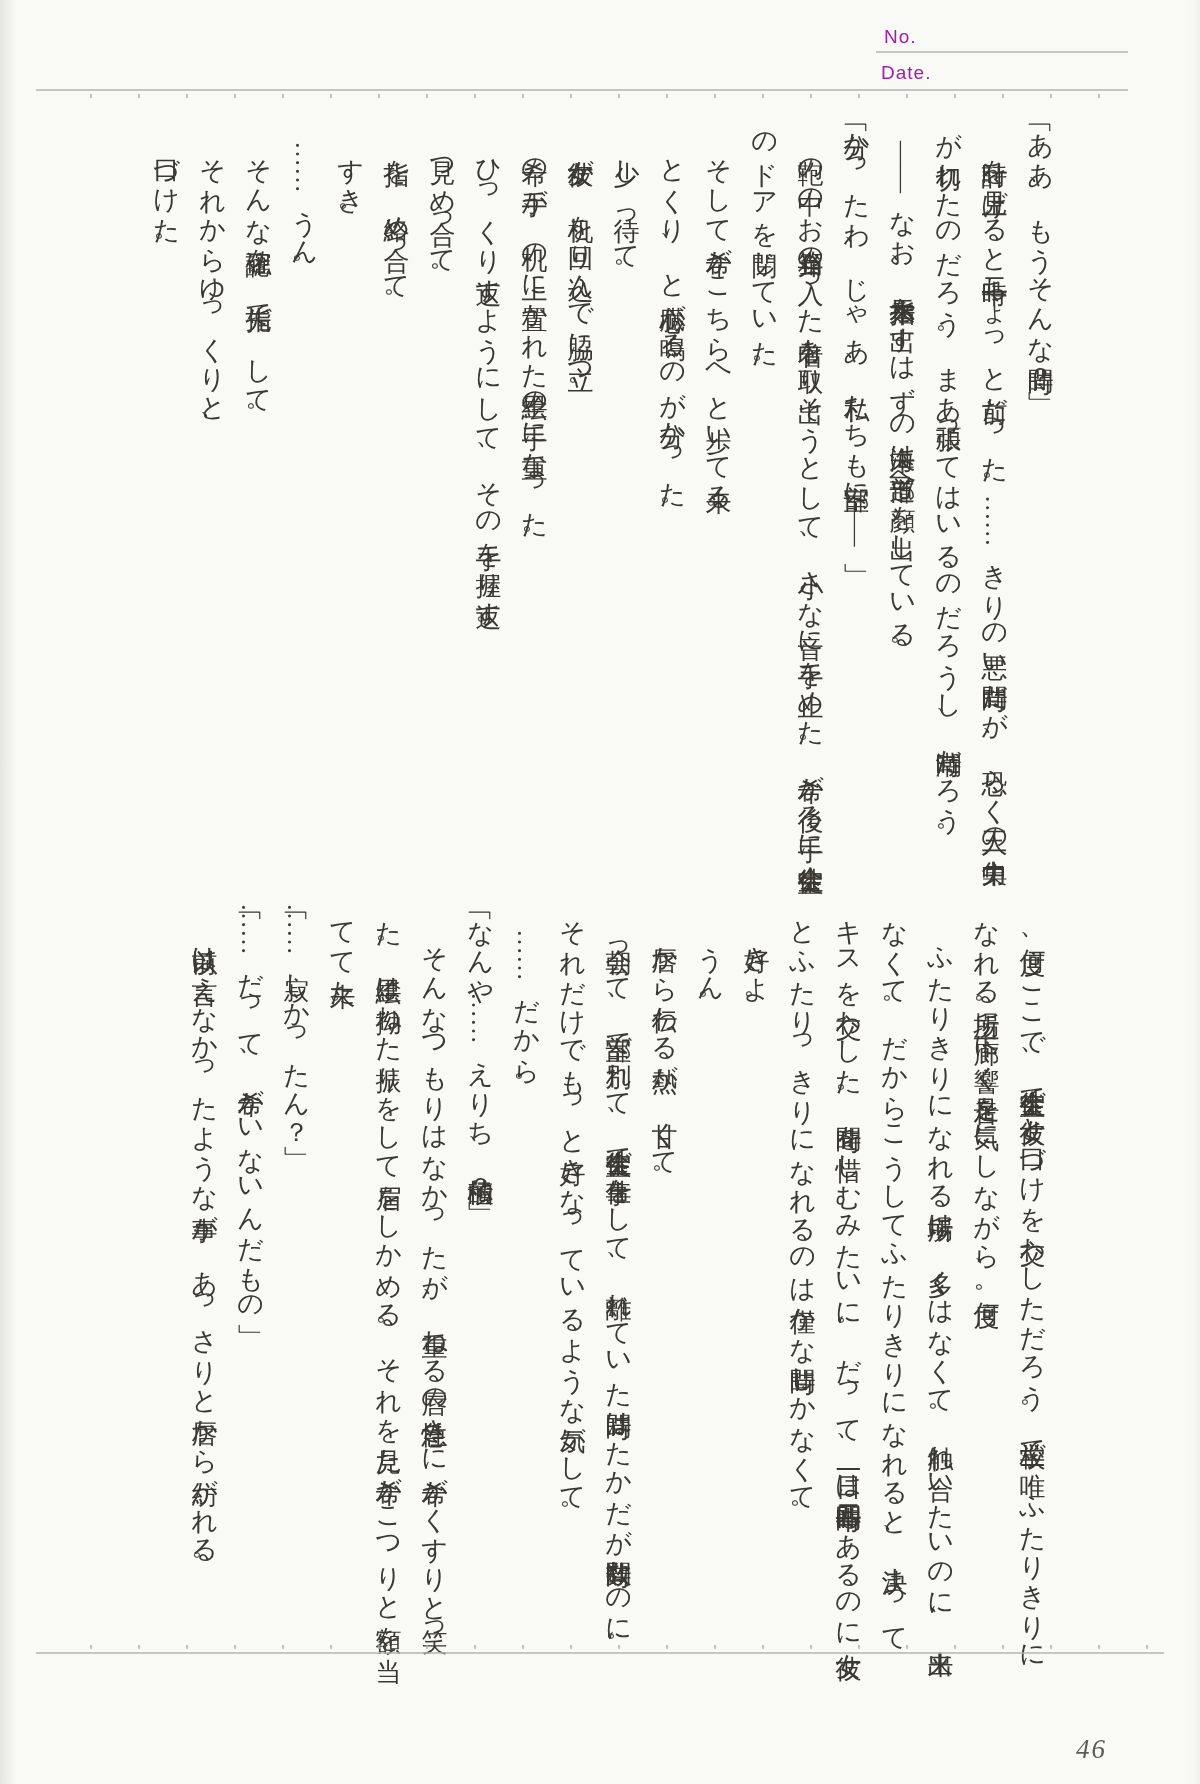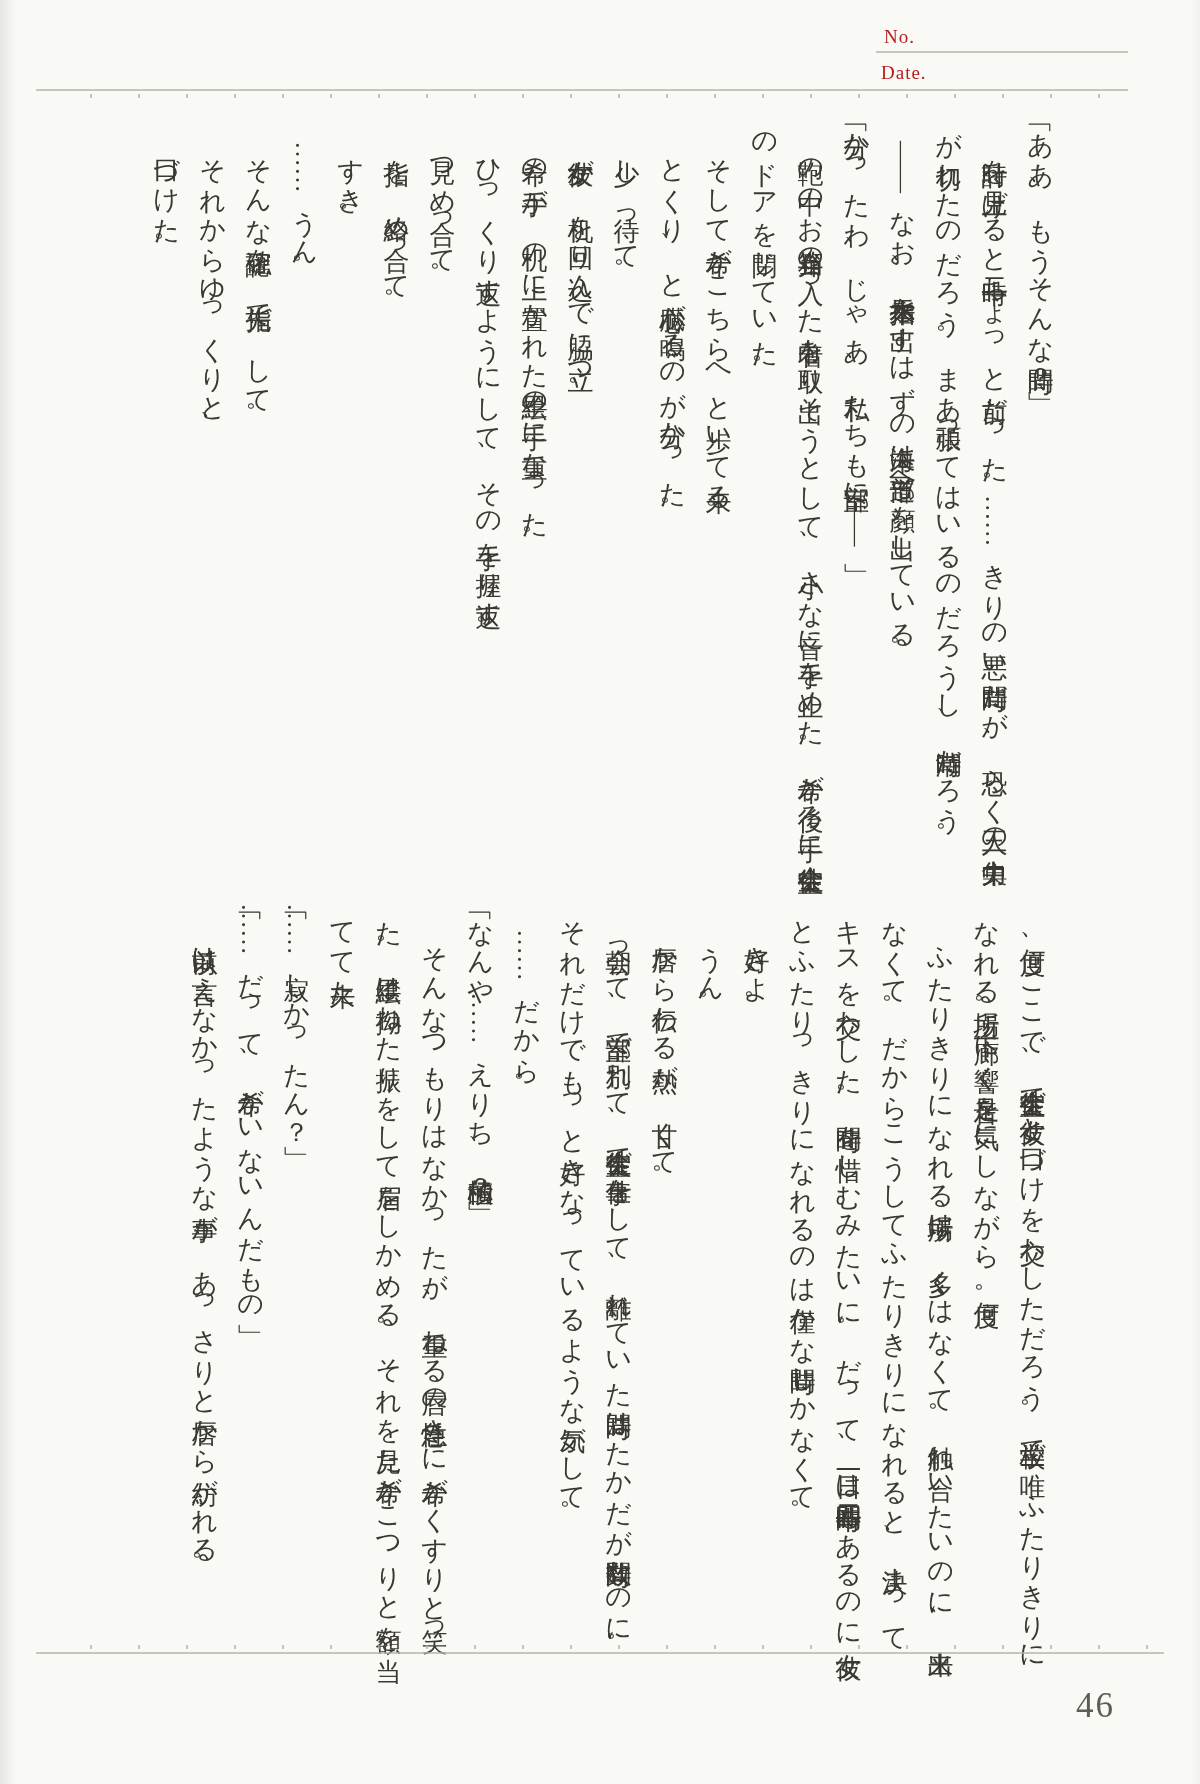--- a/index.html
+++ b/index.html
@@ -19,22 +19,22 @@
     position: absolute;
     inset: 0;
     background:
       linear-gradient(to right, rgba(150,150,145,0.20), rgba(150,150,145,0) 16px),
       linear-gradient(to left, rgba(170,170,165,0.10), rgba(170,170,165,0) 10px);
     pointer-events: none;
   }
   
   .hdr-label {
     position: absolute;
-    font-family: Liberation Serif, serif;
-    color: #b91c1c;
+    font-family: Liberation Sans, sans-serif;
+    color: #a21caf;
     font-size: 19px;
     letter-spacing: 1px;
   }
   #no-label   { top: 26px;  left: 884px; }
   #date-label { top: 62px;  left: 881px; text-align: right; }
   
   .rule {
     position: absolute;
     height: 2px;
     background: #b2b5ae;
@@ -67,25 +67,26 @@
     margin: 0;
     padding: 0;
     text-indent: 0;
   }
   .vblock p.indent { text-indent: 1em; }
   #block-top    { top: 115px; right: 137px; height: 754px; }
   #block-bottom { top: 903px; right: 145px; height: 754px; }
   
   #page-number {
     position: absolute;
-    top: 1686px;
+    top: 1734px;
     left: 1076px;
-    font-size: 35px;
+    font-size: 27px;
     color: #5d5c56;
     letter-spacing: 2px;
+    font-style: italic;
   }
 </style>
 </head>
 <body>
 
 <div class="edge-shade"></div>
 
 <span class="hdr-label" id="no-label">No.</span>
 <div class="rule" id="no-rule"></div>
 

